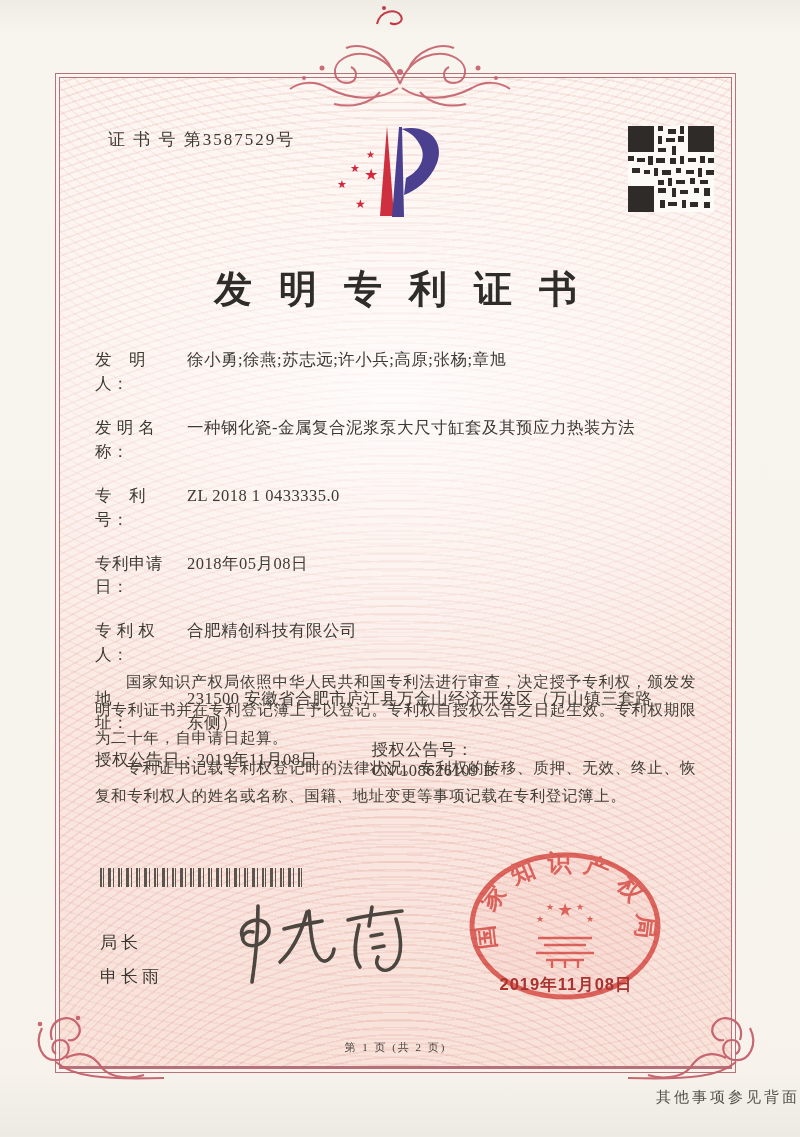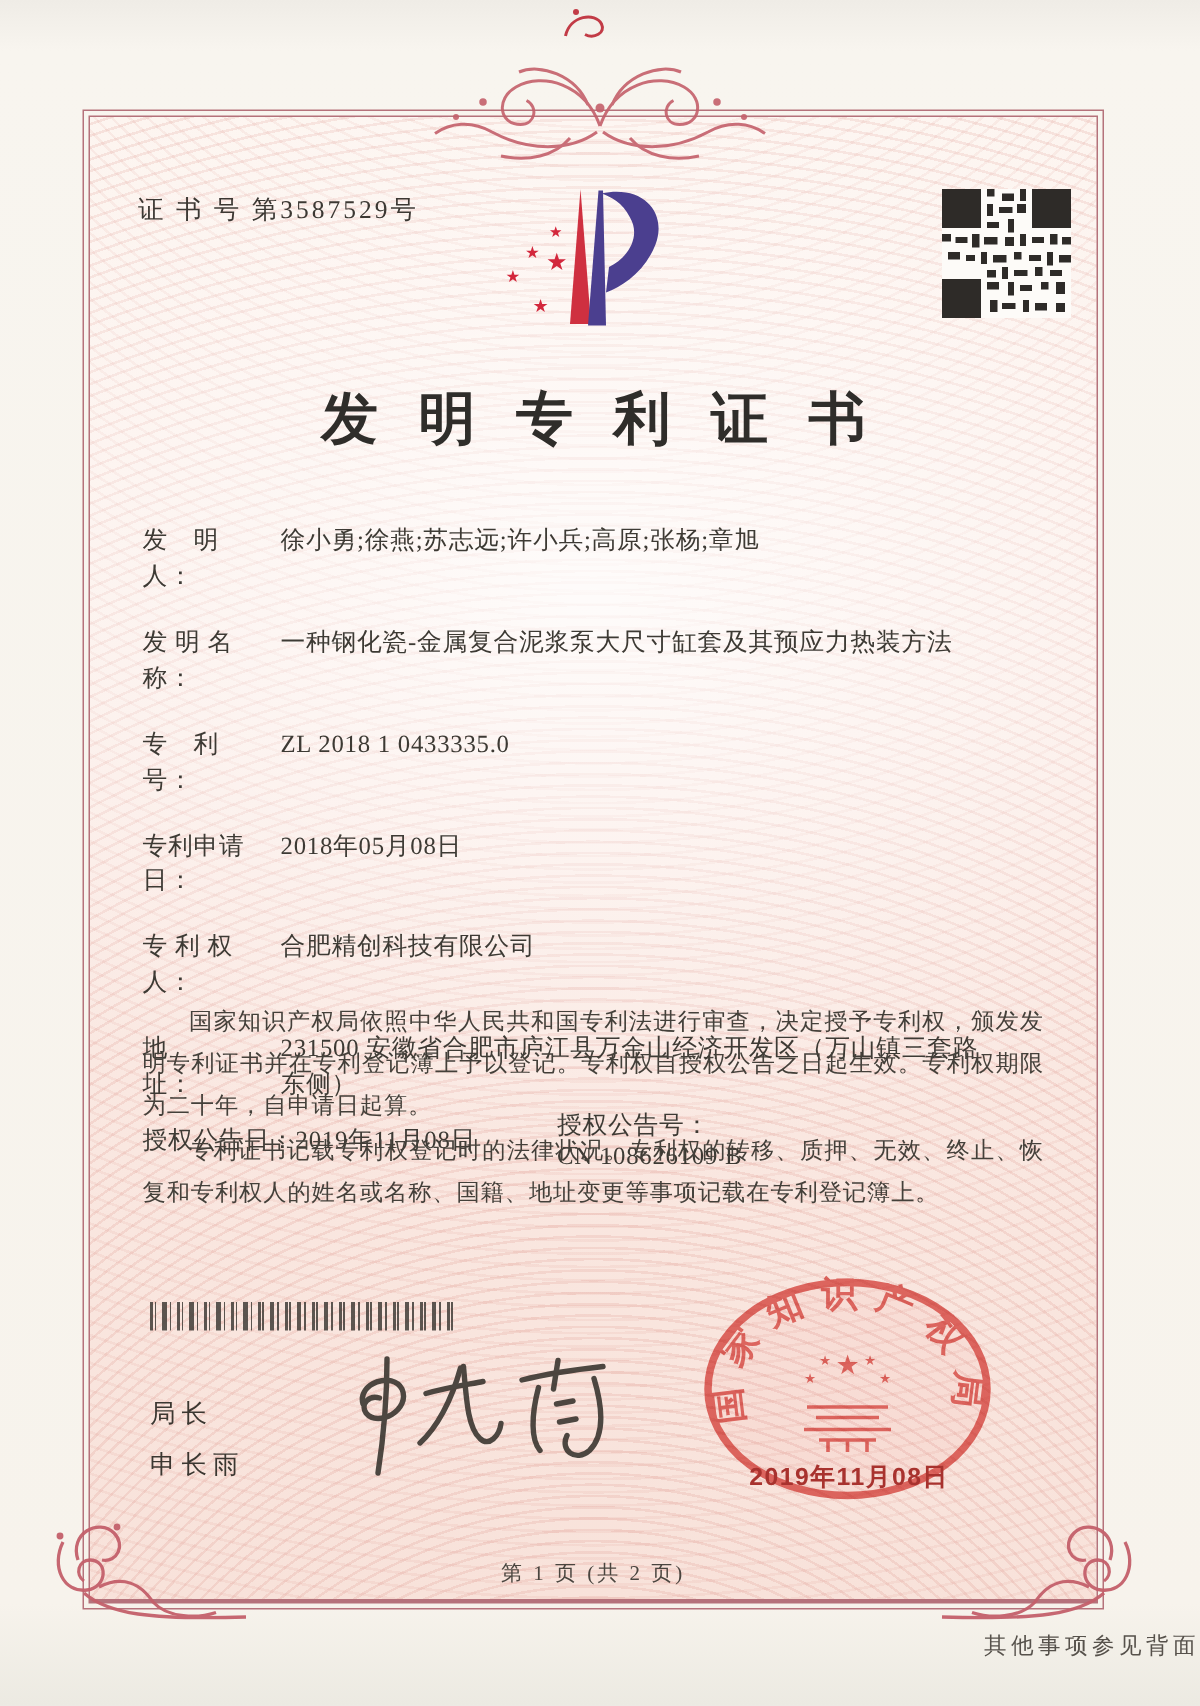--- a/index.html
+++ b/index.html
@@ -9,43 +9,43 @@
   
   .frame{position:absolute;left:55px;top:73px;width:681px;height:1000px;
          border:1px solid #b5727b;padding:3px;box-sizing:border-box;}
   .frame-inner{width:100%;height:100%;box-sizing:border-box;
          border:1px solid #b5727b;border-bottom-width:3px;
          background:
            radial-gradient(120% 55% at 50% 32%, rgba(255,255,255,0.8), rgba(255,255,255,0) 70%),
            repeating-radial-gradient(140% 110% at 50% 135%, rgba(214,128,118,0.17) 0 1.5px, rgba(0,0,0,0) 1.5px 6.5px),
            repeating-radial-gradient(150% 120% at 50% -45%, rgba(214,128,118,0.10) 0 1.5px, rgba(0,0,0,0) 1.5px 7.5px),
            linear-gradient(180deg,#fdf5f0 0%,#fbebe5 45%,#f8e2da 100%);}
-  .certno{position:absolute;left:92px;top:128px;font-size:17px;letter-spacing:2px;color:#3c3833;}
-  .title{position:absolute;left:55px;top:254px;width:681px;text-align:center;}
+  .certno{position:absolute;left:108px;top:128px;font-size:17px;letter-spacing:2px;color:#3c3833;}
+  .title{position:absolute;left:55px;top:264px;width:681px;text-align:center;}
   .title span{font-size:38px;font-weight:600;color:#2f2d2a;letter-spacing:27px;margin-right:-27px;}
   .fields{position:absolute;left:95px;top:348px;width:575px;}
   .frow{display:flex;font-size:16.5px;color:#3d3a34;margin-bottom:20px;letter-spacing:.5px;line-height:1.45;}
   .flabel{flex:none;width:92px;}
   .fvalue{flex:1;}
   .grant{display:flex;font-size:16.5px;color:#3d3a34;letter-spacing:.5px;align-items:center;}
   .grant .pair2{margin-left:54px;display:flex;flex-direction:column;}
   .paras{position:absolute;left:95px;top:668px;width:601px;font-size:15.5px;line-height:1.8;
          color:#44403a;text-align:justify;letter-spacing:.6px;}
   .paras p{margin:0 0 2px 0;text-indent:2em;}
   .barcode{position:absolute;left:100px;top:868px;width:204px;height:19px;opacity:.85;
        background:repeating-linear-gradient(90deg,#403c37 0 2px,transparent 2px 3px,#403c37 3px 4px,
        transparent 4px 8px,#403c37 8px 11px,transparent 11px 13px,#403c37 13px 14px,transparent 14px 18px);}
   .director{position:absolute;left:100px;top:926px;font-size:17px;letter-spacing:4px;color:#3b3731;line-height:2.0;}
   .sig{position:absolute;left:212px;top:896px;}
   .seal{position:absolute;left:466px;top:850px;mix-blend-mode:multiply;}
   .sealdate{position:absolute;left:480px;top:974px;width:172px;text-align:center;
         font-family:"Liberation Sans",sans-serif;font-weight:bold;font-size:16.5px;
         color:#a8322e;letter-spacing:1px;z-index:5;}
   .pagenum{position:absolute;left:55px;top:1040px;width:681px;text-align:center;
-        font-size:14px;color:#4a453f;letter-spacing:2px;}
+        font-size:11px;color:#4a453f;letter-spacing:2px;}
   .footnote{position:absolute;left:0;top:1088px;width:800px;text-align:right;
         font-size:15px;color:#56514b;letter-spacing:3px;}
   .orn{position:absolute;pointer-events:none;}
   svg{display:block;}
 </style>
 </head>
 <body>
 
 <div class="page">
 

